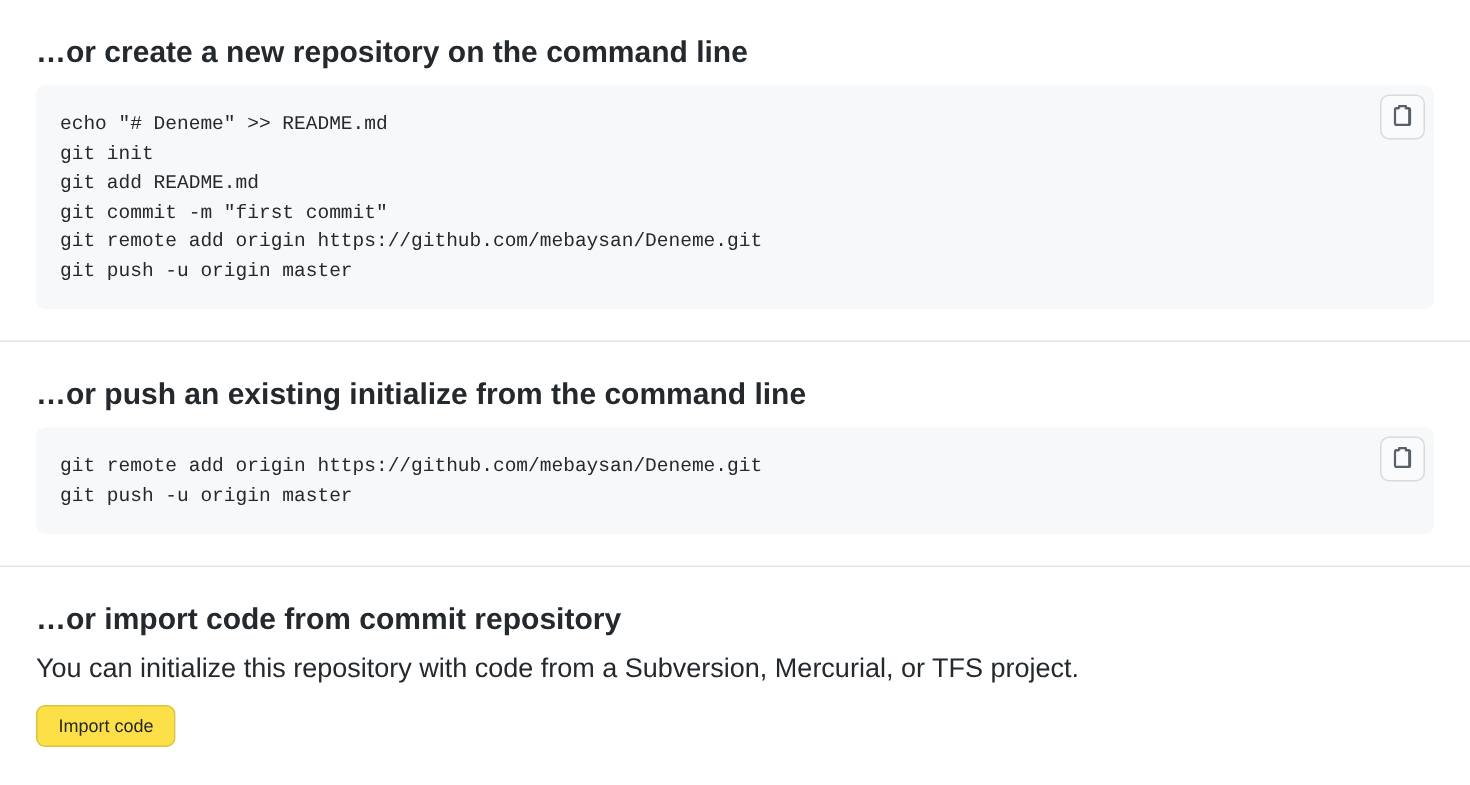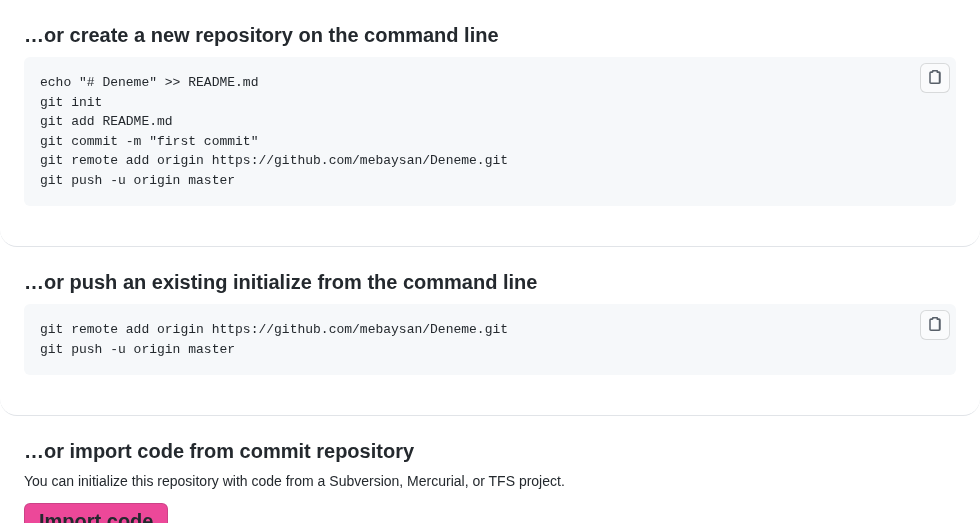--- a/index.html
+++ b/index.html
@@ -4,23 +4,22 @@
 <style>
 * { box-sizing: border-box; margin: 0; padding: 0; }
 body {
   font-family: -apple-system, BlinkMacSystemFont, "Segoe UI", Helvetica, Arial, sans-serif;
   font-size: 14px;
   color: #24292e;
   background: #ffffff;
   width: 980px;
 }
 .section {
-  padding: 24px 24px 40px 24px;
+  padding: 24px 24px 21px 24px;
   border-bottom: 1px solid #e1e4e8;
-  border-radius: 17px;
 }
 .section:last-child {
   border-bottom: none;
 }
 h2 {
   font-size: 20px;
   font-weight: 600;
   margin-bottom: 10px;
   color: #24292e;
 }
@@ -51,31 +50,31 @@
   align-items: center;
   justify-content: center;
   color: #586069;
 }
 .copy-btn svg {
   width: 16px;
   height: 16px;
   fill: currentColor;
 }
 .desc {
-  font-size: 14px;
+  font-size: 18px;
   color: #24292e;
   margin-bottom: 14px;
 }
 .import-btn {
   display: inline-block;
   padding: 6px 14px;
-  font-size: 20px;
-  font-weight: 700;
+  font-size: 12px;
+  font-weight: 400;
   color: #24292e;
-  background: #ec4899;
+  background: #fde047;
   border: 1px solid rgba(27,31,35,0.15);
   border-radius: 6px;
   cursor: pointer;
 }
 </style>
 </head>
 <body>
 
 <div class="section">
   <h2>…or create a new repository on the command line</h2>

